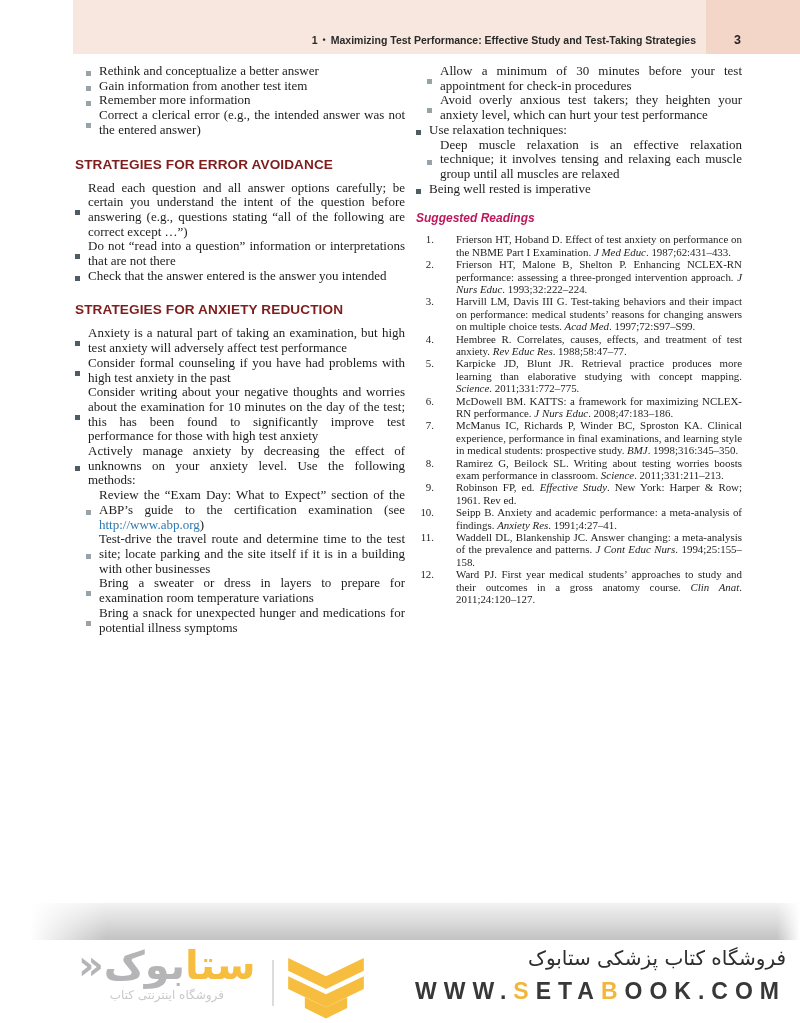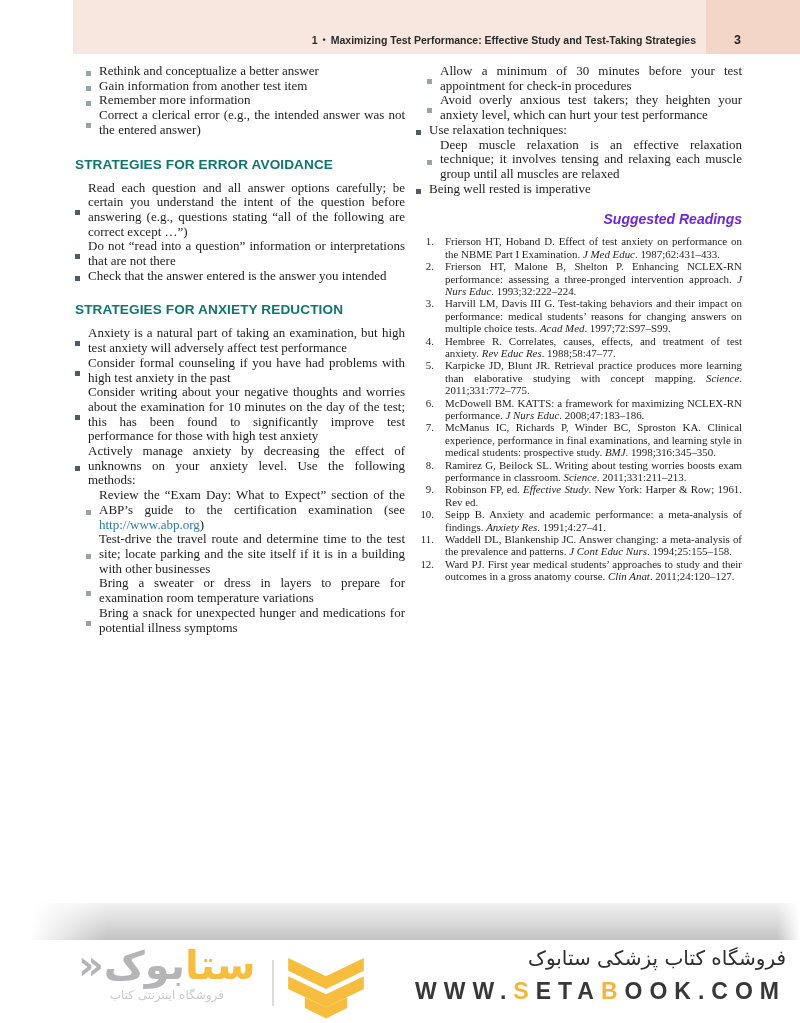--- a/index.html
+++ b/index.html
@@ -22,28 +22,28 @@
   .col{width:330px;flex:none;}
   .col.right{flex:1;width:auto;}
   .row{display:flex;align-items:center;font-size:13px;line-height:14.7px;color:#1c1c1c;}
   .row .sq{flex:none;width:5px;height:5px;margin-top:5px;background:#4e5c63;}
   .row .txt{margin-left:8px;text-align:justify;}
   .row.li .sq{margin-left:0;}
   .row.li .txt{margin-left:8px;}
   .row.sub{padding-left:11px;}
   .row.sub .sq{background:#98a2a7;}
   .h2{font-family:"Liberation Sans",sans-serif;font-weight:700;font-size:13.6px;
-    letter-spacing:.1px;color:#0f766e;margin:19px 0 9px 0;}
+    letter-spacing:.1px;color:#7f1d1d;margin:19px 0 9px 0;}
   .h3{font-family:"Liberation Sans",sans-serif;font-weight:700;font-style:italic;
-    font-size:14px;color:#6d28d9;margin:15px 0 8px 0;text-align:right;}
+    font-size:12px;color:#be185d;margin:15px 0 8px 0;}
   .link{color:#2d79b4;text-decoration:none;}
   .it{font-style:italic;}
   .ref{display:flex;align-items:flex-start;font-size:10.9px;line-height:12.4px;color:#1d1d1d;}
   .ref .rnum{flex:none;width:18px;text-align:right;}
-  .ref .rtxt{margin-left:11px;text-align:justify;flex:1;}
+  .ref .rtxt{margin-left:22px;text-align:justify;flex:1;}
 
   
   .shadow-bar{position:absolute;top:903px;left:30px;right:0;height:37px;
     background:linear-gradient(180deg,#f2f2f2 0%,#dedede 45%,#c2c2c2 100%);
     border-radius:3px 0 0 3px;}
   .shadow-bar::before{content:"";position:absolute;inset:0;
     background:linear-gradient(90deg,#ffffff 0%,rgba(255,255,255,0) 10%,rgba(255,255,255,0) 97%,#ffffff 100%);}
   .footer-logo{position:absolute;left:78px;top:948px;display:flex;align-items:flex-start;}
   .wordmark{direction:rtl;font-family:"DejaVu Sans",sans-serif;font-weight:700;
     font-size:40px;line-height:34px;letter-spacing:1px;}

